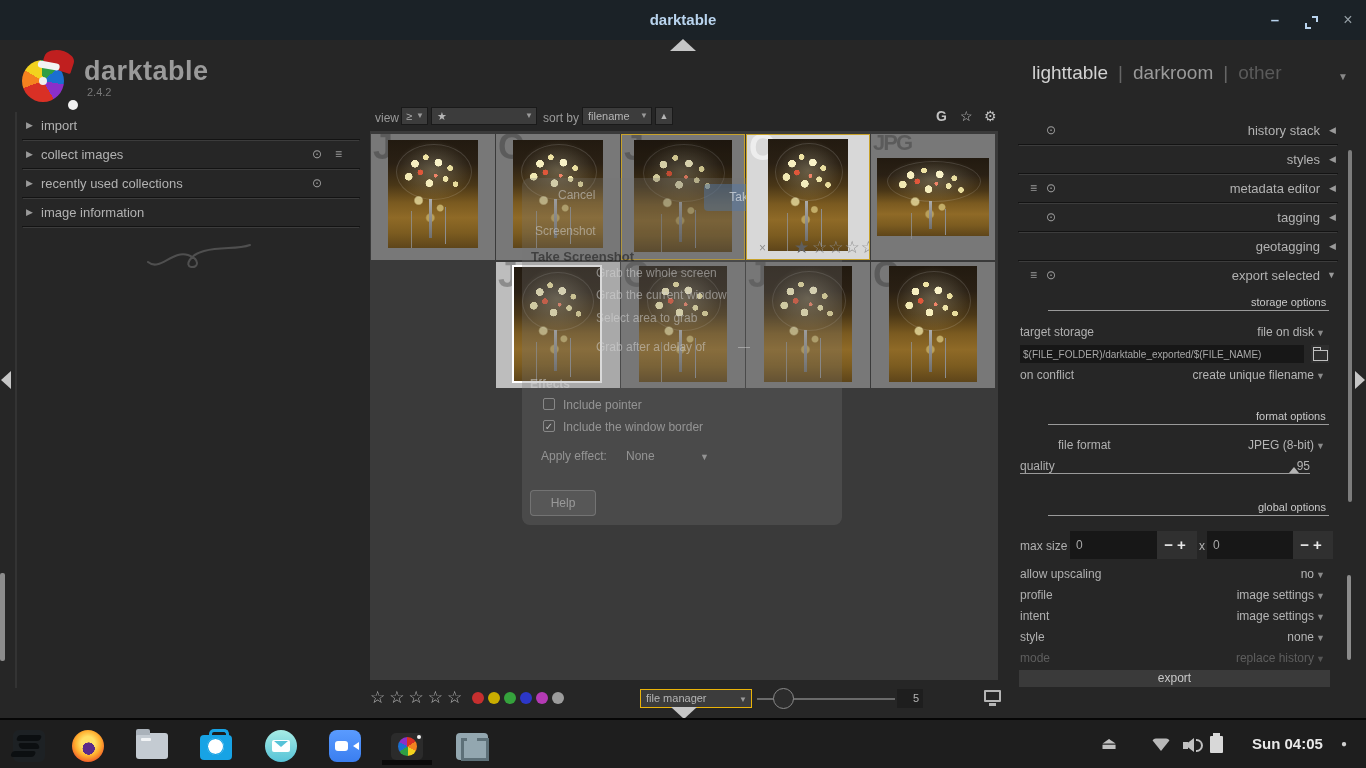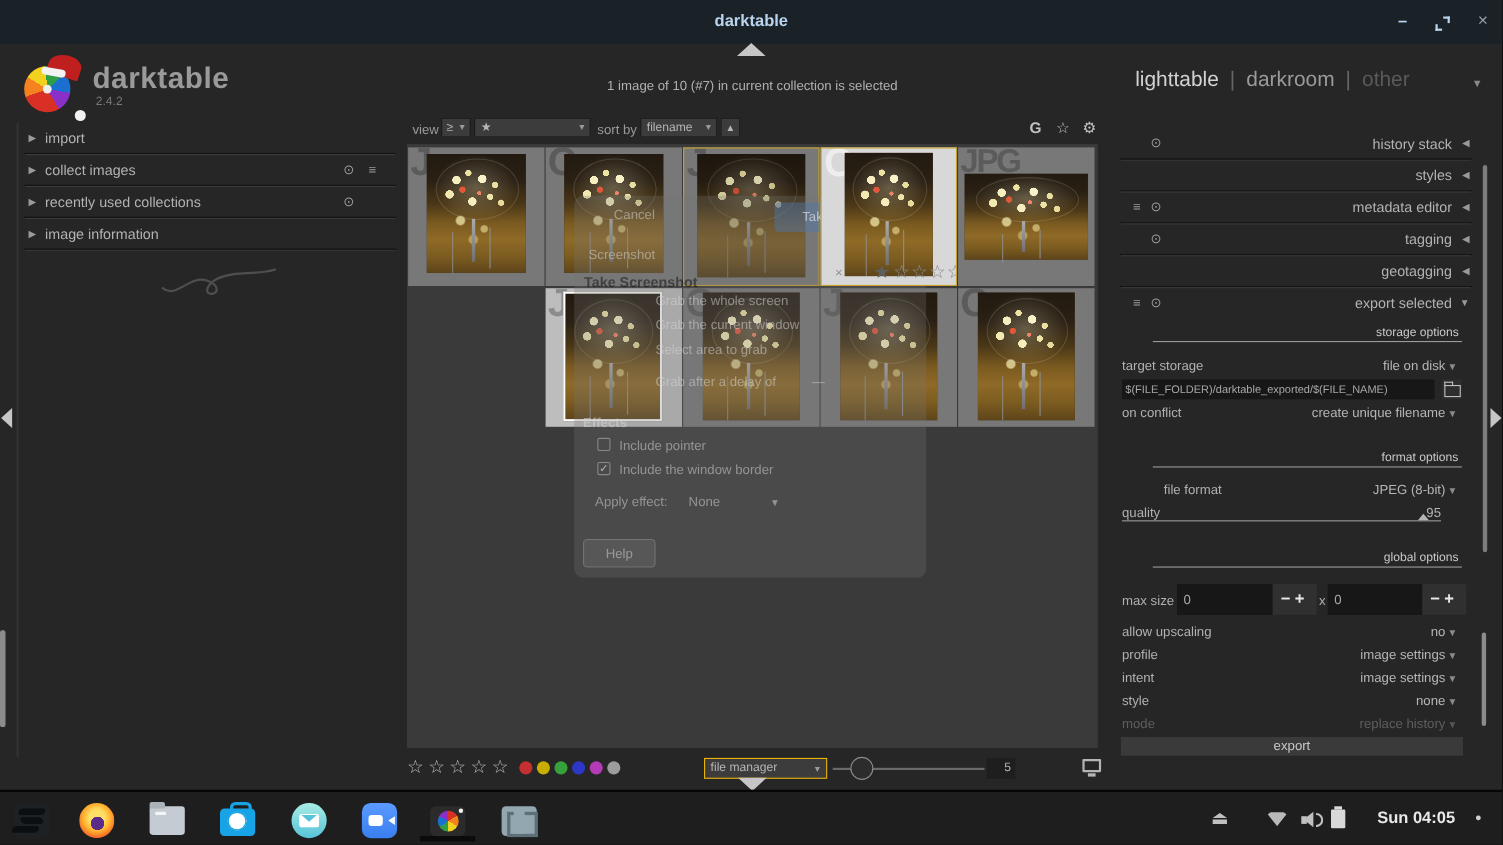--- a/index.html
+++ b/index.html
@@ -52,21 +52,21 @@
   .ctoolbar { position:absolute; left:370px; top:103px; width:628px; height:28px; }
   .ct-label { position:absolute; top:8px; font-size:12px; color:#9a9a9a; }
   .ct-box { position:absolute; top:4px; height:18px; background:#3c3c3c; border:1px solid #1a1a1a; font-size:11px; color:#b5b5b5; line-height:16px; cursor:pointer; }
   .ct-box .dd { position:absolute; right:3px; top:0px; font-size:8px; color:#9a9a9a; line-height:16px; }
   .ct-icon { position:absolute; top:5px; font-size:14px; color:#c2c2c2; cursor:pointer; }
 
   .lighttable { position:absolute; left:370px; top:131px; width:628px; height:549px; background:#3a3a3a; }
 
   .cell { position:absolute; width:124px; height:126px; background:#787878; overflow:hidden; z-index:1; cursor:pointer; }
   .cell .ext { position:absolute; left:2px; top:-8px; font-size:36px; font-weight:bold; letter-spacing:-2px; color:rgba(25,25,25,0.30); z-index:0; }
-  .cell .ext.small { font-size:30px; top:-4px; }
+  .cell .ext.small { font-size:22px; top:-4px; }
   .cell.lightbg .ext { color:rgba(255,255,255,0.55); }
   .cell.sel { border:1px solid #c8a22a; }
   .cell.hoverc { background:#d8d8d8; z-index:6; }
   .cell.hilite { background:#bdbdbd; }
 
   .ph { position:absolute; z-index:1; background-color:#3a2c15;
     background-image:
       radial-gradient(circle 4px at 30% 22%, #f7efc0 92%, transparent),
       radial-gradient(circle 3px at 42% 16%, #efe3a4 92%, transparent),
       radial-gradient(circle 4px at 56% 21%, #f9f2c8 92%, transparent),
@@ -229,21 +229,20 @@
     <span class="lbl">image information</span>
   </div>
   <svg class="swirl" width="110" height="40" viewBox="0 0 110 40">
     <path d="M4 24 C 16 34, 28 12, 44 17 C 56 21, 55 30, 47 29 C 41 28, 45 17, 60 13 C 78 8, 92 12, 106 7" stroke="#4f4f4f" stroke-width="2" fill="none" stroke-linecap="round"></path>
   </svg>
   <div class="lscroll-line"></div>
   <div class="lscroll-thumb"></div>
   <div class="edge-left-arrow tri-left"></div>
   <div class="edge-right-arrow tri-right"></div>
 
-  <div class="status-line">1 image of 10 (#7) in current collection is selected</div>
 
   <div class="ctoolbar">
     <span class="ct-label" style="left:5px;">view</span>
     <div class="ct-box" style="left:31px; width:27px; padding-left:4px;">
       <span>≥</span>
       <span class="dd">▼</span>
     </div>
     <div class="ct-box" style="left:61px; width:106px; padding-left:5px;">
       <span>★</span>
       <span class="dd">▼</span>

